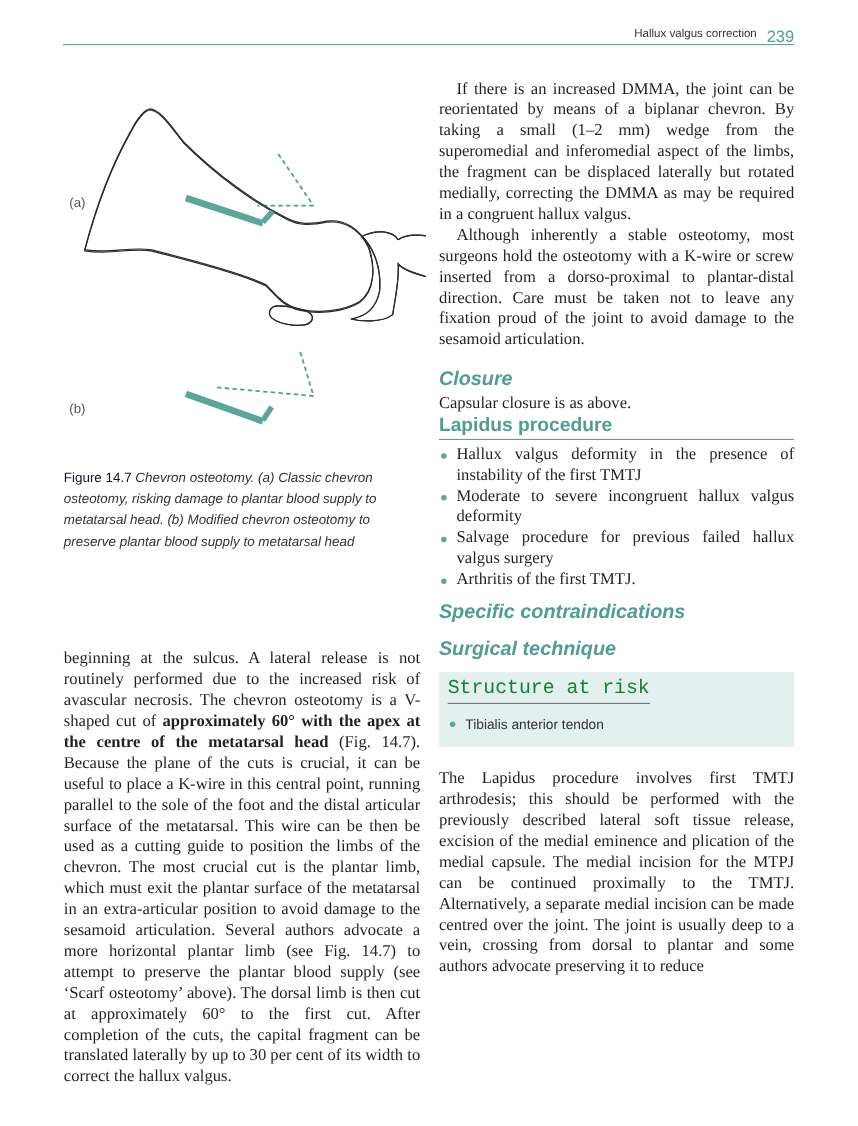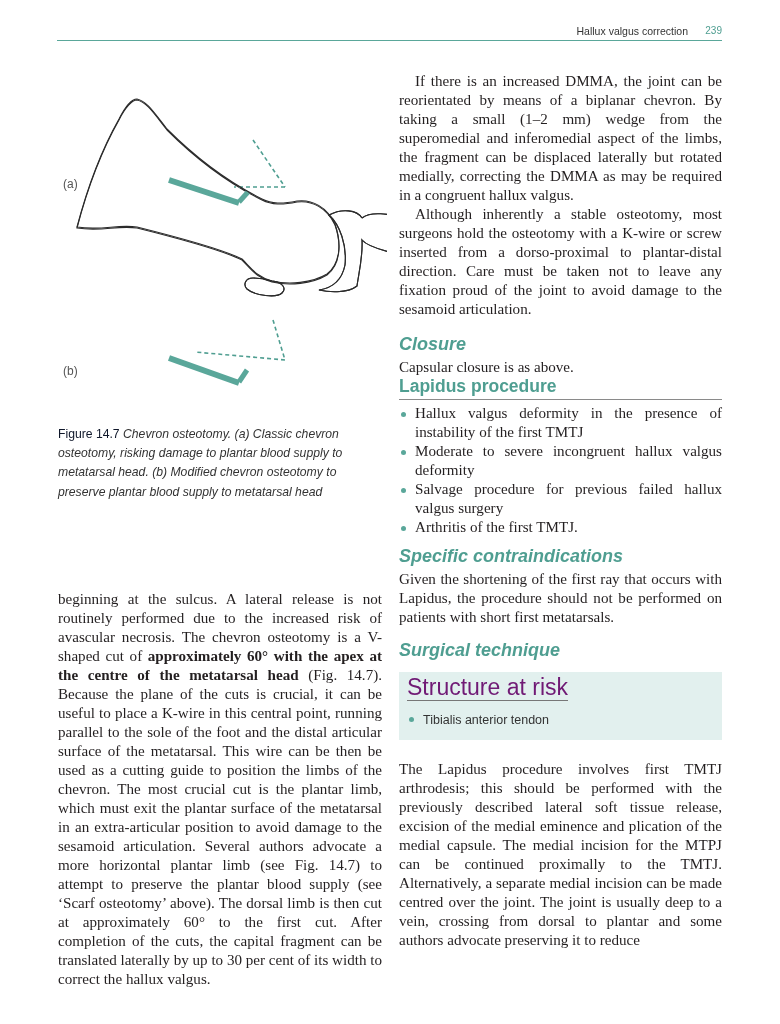--- a/index.html
+++ b/index.html
@@ -2,42 +2,42 @@
 <html><head>
 <meta charset="utf-8">
 <style>
   html, body { margin: 0; padding: 0; background: #ffffff; }
   body { width: 780px; height: 1024px; position: relative; overflow: hidden; color: #231f20; }
   .serif { font-family: "Liberation Serif", "DejaVu Serif", serif; }
   .sans { font-family: "Liberation Sans", "DejaVu Sans", sans-serif; }
 
   #running-head { position: absolute; left: 57px; top: 22px; width: 665px; height: 18px; border-bottom: 1.5px solid #5aa79a; }
   #running-head .title { position: absolute; right: 34px; top: 3px; font-size: 10.5px; color: #333; text-align: center; }
-  #running-head .pageno { position: absolute; right: 0; top: 3px; font-size: 10px; color: #4f9e91; }
+  #running-head .pageno { position: absolute; right: 0; top: 3px; font-size: 15px; color: #4f9e91; }
 
   #figure { position: absolute; left: 57px; top: 60px; width: 330px; height: 360px; }
   .fig-label { position: absolute; left: 6px; font-size: 12px; color: #555; }
 
   #figure-caption { position: absolute; left: 58px; top: 425px; width: 325px; font-size: 12.2px; line-height: 19.2px; font-style: italic; color: #333; }
   #figure-caption .fignum { font-style: normal; color: #0f172a; }
 
   .col-text { font-size: 15.1px; line-height: 19px; text-align: justify; }
   #left-body { position: absolute; left: 58px; top: 590px; width: 324px; }
 
   #right-col { position: absolute; left: 399px; top: 72px; width: 323px; }
   .para { margin: 0; text-indent: 16px; }
   .para.noindent { text-indent: 0; }
   .subhead { font-family: "Liberation Sans", "DejaVu Sans", sans-serif; font-style: italic; color: #4f9e91; font-size: 18px; margin: 0; }
   .sechead { font-family: "Liberation Sans", "DejaVu Sans", sans-serif; color: #4f9e91; font-size: 17.5px; margin: 0; padding-bottom: 3px; border-bottom: 1.5px solid #8a8a8a; }
   ul.bullets { list-style: none; margin: 0; padding: 0; }
   ul.bullets li { position: relative; padding-left: 16px; text-align: justify; }
   ul.bullets li::before { content: ""; position: absolute; left: 2px; top: 8px; width: 5px; height: 5px; border-radius: 50%; background: #5aa79a; }
 
   #risk-box { background: #e2f0ee; padding: 6px 8px 10px 8px; margin-top: 12px; }
-  #risk-box .risk-title { display: inline-block; font-family: Liberation Sans, sans-serif; color: #701a75; font-size: 23px; padding-bottom: 3px; border-bottom: 1.5px solid #777; }
+  #risk-box .risk-title { display: inline-block; font-family: Liberation Mono, monospace; color: #15803d; font-size: 18px; padding-bottom: 3px; border-bottom: 1.5px solid #777; }
   #risk-box ul { list-style: none; margin: 10px 0 0 0; padding: 0; }
   #risk-box li { position: relative; padding-left: 16px; font-family: "Liberation Sans", "DejaVu Sans", sans-serif; font-size: 12.5px; color: #333; }
   #risk-box li::before { content: ""; position: absolute; left: 2px; top: 6px; width: 5px; height: 5px; border-radius: 50%; background: #5aa79a; }
 </style>
 </head>
 <body>
 
 <div id="running-head">
   <span class="title sans">Hallux valgus correction</span>
   <span class="pageno sans">239</span>
@@ -97,21 +97,20 @@
   <h3 class="sechead" style="">Lapidus procedure</h3>
 
   <ul class="bullets" style="margin-top:4px;">
     <li>Hallux valgus deformity in the presence of instability of the first TMTJ</li>
     <li>Moderate to severe incongruent hallux valgus deformity</li>
     <li>Salvage procedure for previous failed hallux valgus surgery</li>
     <li>Arthritis of the first TMTJ.</li>
   </ul>
 
   <h4 class="subhead" style="margin-top:10px;">Specific contraindications</h4>
-  <p class="para noindent" style="margin-top:4px;">Given the shortening of the first ray that occurs with Lapidus, the procedure should not be performed on patients with short first metatarsals.</p>
 
   <h4 class="subhead" style="margin-top:14px;">Surgical technique</h4>
 
   <div id="risk-box">
     <span class="risk-title">Structure at risk</span>
     <ul>
       <li>Tibialis anterior tendon</li>
     </ul>
   </div>
 

